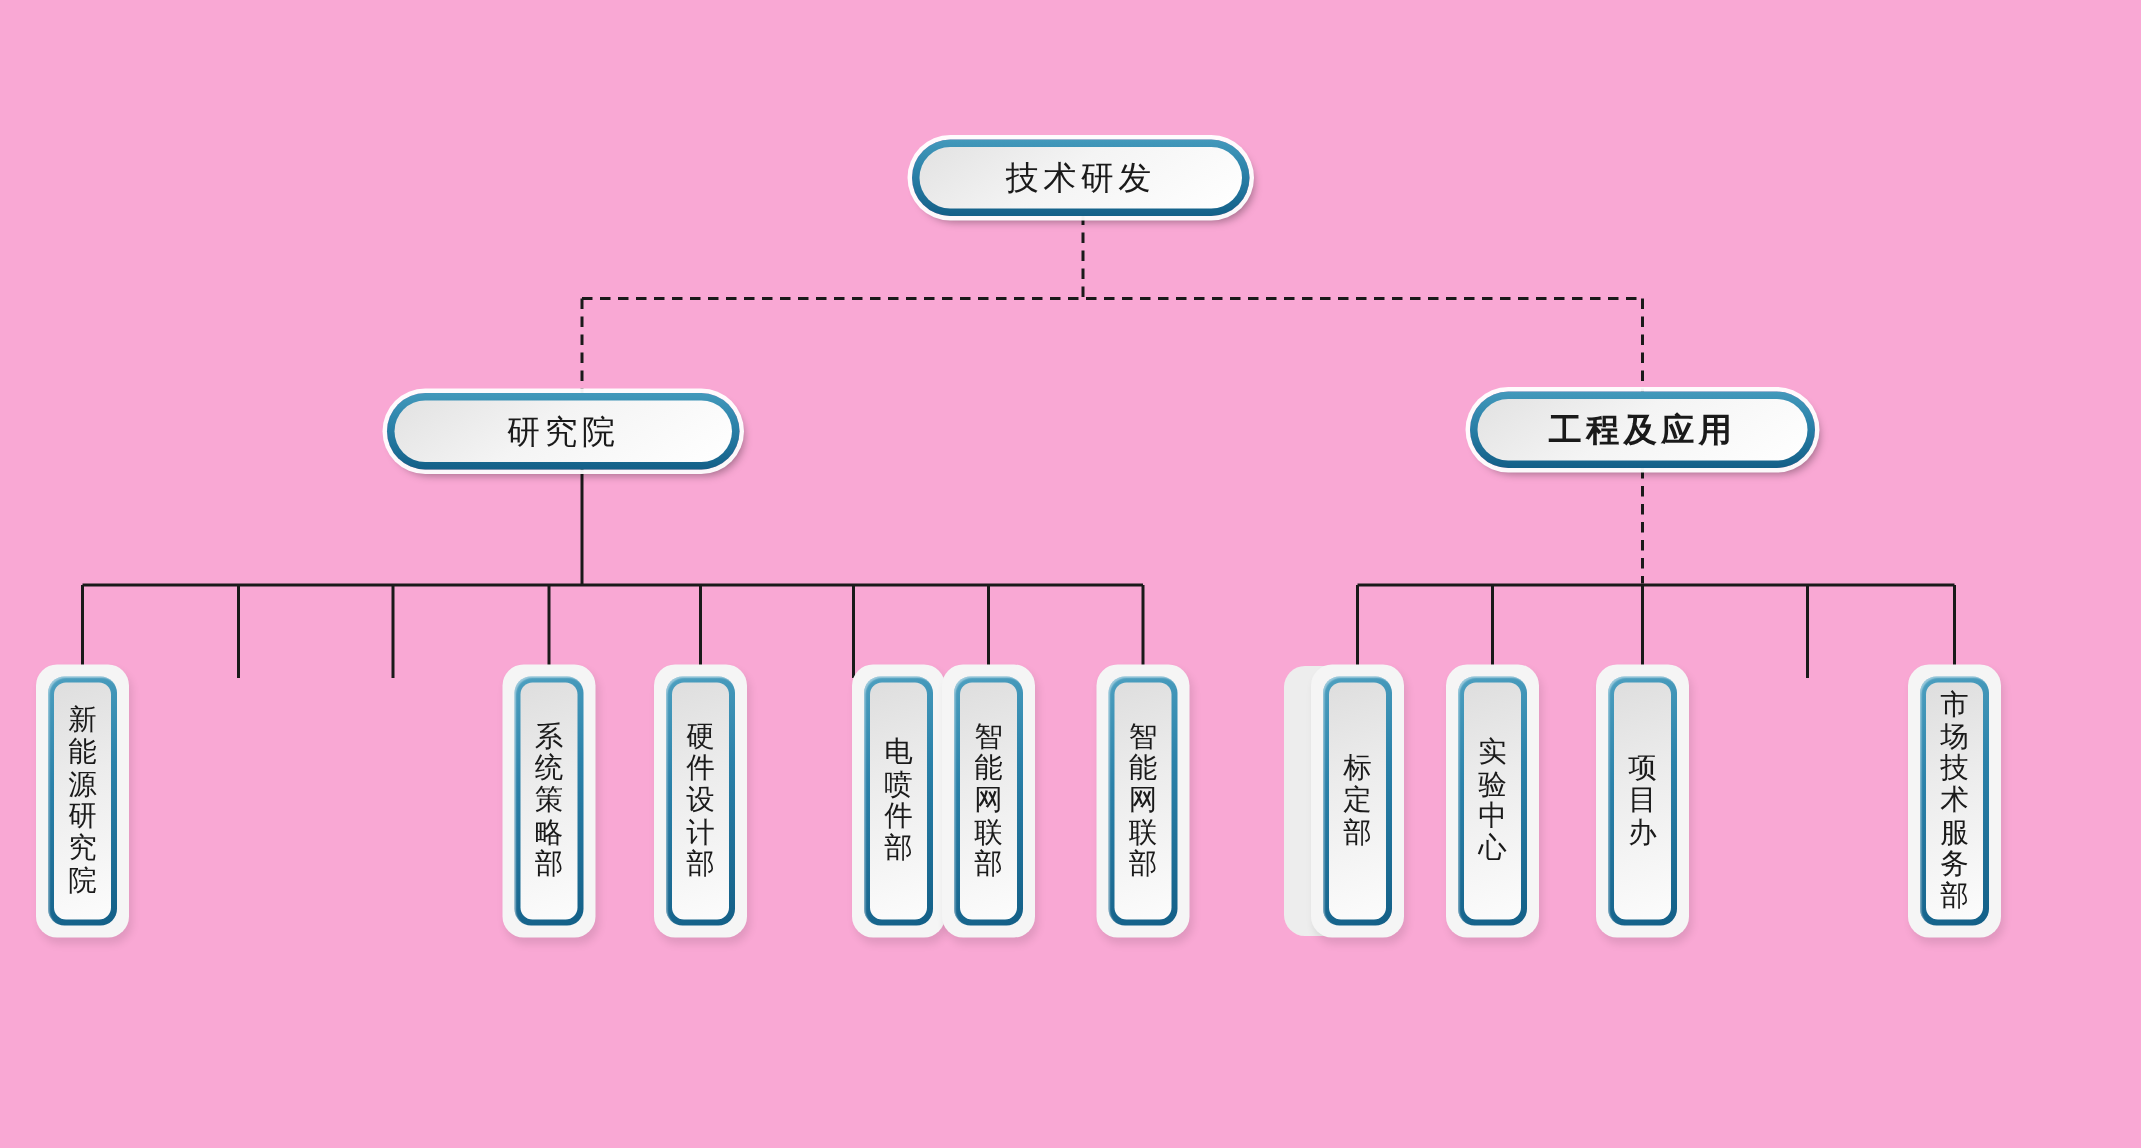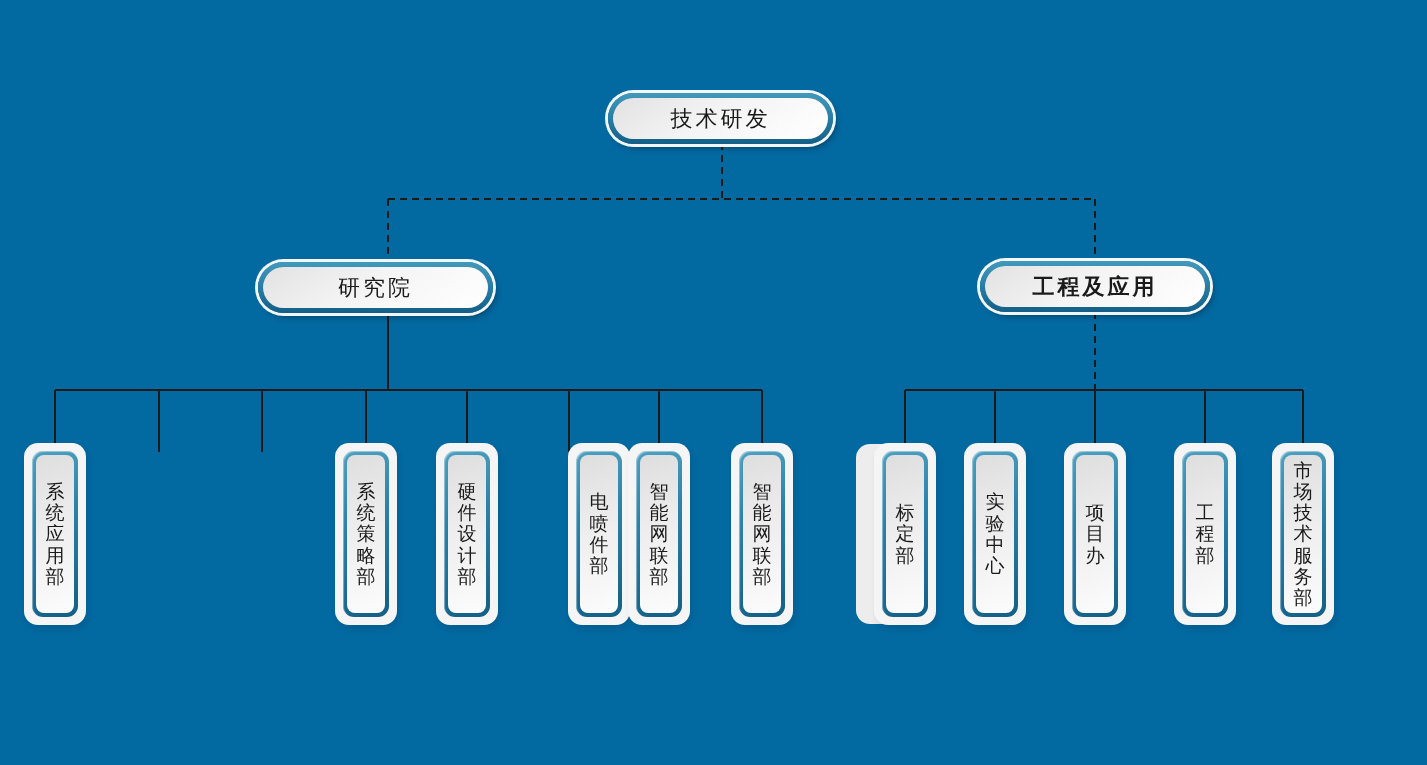--- a/index.html
+++ b/index.html
@@ -5,21 +5,21 @@
   html, body {
     margin: 0;
     padding: 0;
     background: #ffffff;
     font-family: "DejaVu Sans", "Liberation Sans", sans-serif;
   }
   .canvas {
     position: relative;
     width: 1427px;
     height: 765px;
-    background: #0369a1;
+    background: #f9a8d4;
     overflow: hidden;
   }
   svg.connectors {
     position: absolute;
     left: 0; top: 0;
     width: 1427px; height: 765px;
     z-index: 1;
   }
   
   .pill {
@@ -135,21 +135,21 @@
   <div class="pill" style="left:258px; top:262px; width:235px;">
     <div class="pill-inner">研究院</div>
   </div>
   <div class="pill" style="left:980px; top:261px; width:230px;font-weight:bold;">
     <div class="pill-inner">工程及应用</div>
   </div>
 
   <div class="leaf" style="left:24px; top:443px;">
     <div class="leaf-border">
       <div class="leaf-fill">
-        <span class="vtext">系统应用部</span>
+        <span class="vtext">新能源研究院</span>
       </div>
     </div>
   </div>
   <div class="leaf" style="left:335px; top:443px;">
     <div class="leaf-border">
       <div class="leaf-fill">
         <span class="vtext">系统策略部</span>
       </div>
     </div>
   </div>
@@ -196,27 +196,20 @@
       </div>
     </div>
   </div>
   <div class="leaf" style="left:1064px; top:443px;">
     <div class="leaf-border">
       <div class="leaf-fill">
         <span class="vtext">项目办</span>
       </div>
     </div>
   </div>
-  <div class="leaf" style="left:1174px; top:443px;">
-    <div class="leaf-border">
-      <div class="leaf-fill">
-        <span class="vtext">工程部</span>
-      </div>
-    </div>
-  </div>
   <div class="leaf" style="left:1272px; top:443px;">
     <div class="leaf-border">
       <div class="leaf-fill">
         <span class="vtext">市场技术服务部</span>
       </div>
     </div>
   </div>
 
 </div>
 

